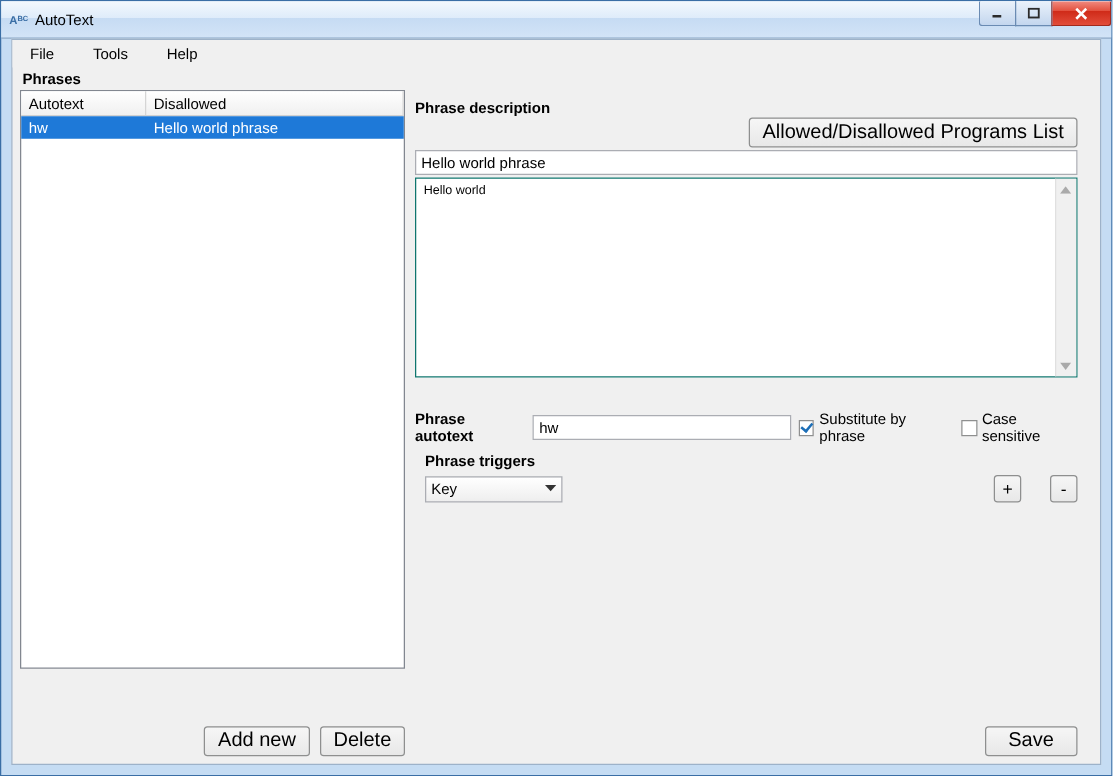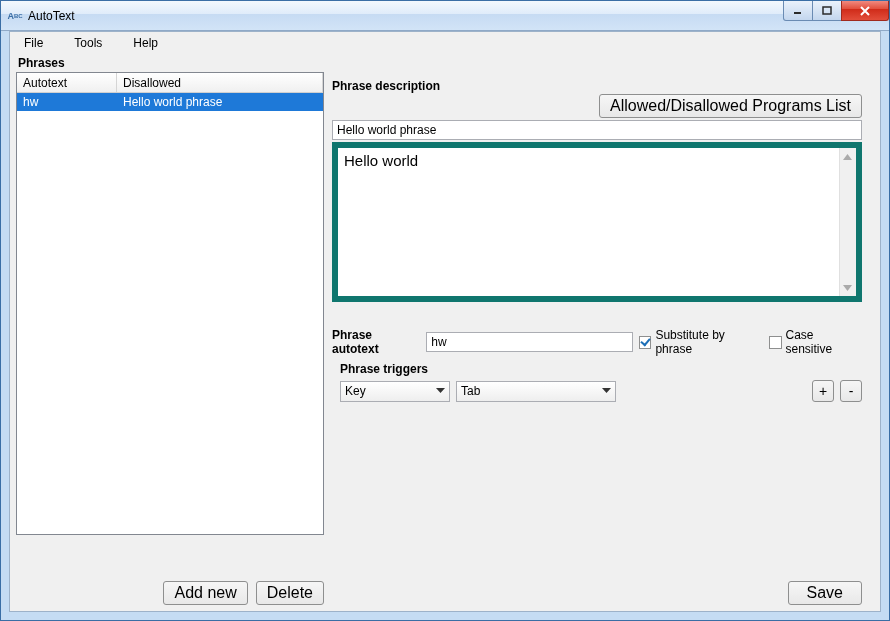--- a/index.html
+++ b/index.html
@@ -81,39 +81,39 @@
 .row2 .lbl { font-weight: bold; font-size: 12px; }
 .row2 .spacer { flex:1; }
 .row2 .mm-label { font-weight: bold; font-size: 12px; margin-right: 6px; }
 .combo {
   border: 1px solid #abadb3; background: linear-gradient(#fff,#eee);
   height: 21px; display:flex; align-items:center; padding: 0 4px;
   position: relative; min-width: 110px; font-size: 12px;
 }
 .combo .arrow { margin-left:auto; }
 .content-field {
-  margin-top: 2px; border: 6px solid #0f766e; background:#fff;
-  flex: 0 0 160px; padding: 4px 6px; font-size: 15px;
+  margin-top: 2px; border: 1px solid #0f766e; background:#fff;
+  flex: 0 0 160px; padding: 4px 6px; font-size: 10px;
   position: relative;
 }
 .content-field .scroll-gutter { position:absolute; right:0; top:0; bottom:0; width:17px; background:#f0f0f0; border-left:1px solid #e0e0e0; }
 .content-field .sg-up, .content-field .sg-down { position:absolute; right:2px; width:13px; height:13px; display:flex; align-items:center; justify-content:center; color:#888; }
 .content-field .sg-up { top:2px; }
 .content-field .sg-down { bottom:2px; }
 
 .row-autotext { margin-top: 26px; display:flex; align-items:center; gap:6px; }
 .row-autotext .lbl { font-weight: bold; }
 .text-input { border:1px solid #abadb3; background:#fff; height:20px; padding:2px 4px; font-size:12px; width: 210px; }
 .chk { display:flex; align-items:center; gap:4px; font-size:12px; }
 .chk .box { width:13px; height:13px; border:1px solid #8e8f8f; background:#fff; display:flex; align-items:center; justify-content:center; }
 .chk .box.checked::after { content:""; width:7px; height:4px; border-left:2px solid #1d6fb7; border-bottom:2px solid #1d6fb7; transform: rotate(-50deg); margin-top:-2px; }
 
 .triggers { margin-top:6px; }
 .triggers .lbl { font-weight:bold; padding-left: 8px;}
-.trigger-row { display:flex; align-items:center; gap:6px; margin-top:4px; padding-left:8px; }
+.trigger-row { display:flex; align-items:center; gap:23px; margin-top:4px; padding-left:8px; }
 .trigger-row .combo.type { min-width: 110px; }
 .trigger-row .combo.val { min-width: 160px; }
 .trigger-row .spacer { flex:1; }
 .sqbtn { width:22px; height:22px; border:1px solid #8e8f8f; border-radius:3px; background:linear-gradient(#f6f6f6,#e8e8e8); display:flex; align-items:center; justify-content:center; font-size:14px; }
 
 .right .filler { flex:1; }
 .right-save { display:flex; justify-content:flex-end; padding-top:6px; }
 
 .arrow svg, .sg-up svg, .sg-down svg { display:block; }
 </style>
@@ -216,28 +216,20 @@
           <div class="lbl">Phrase triggers</div>
           <div class="trigger-row">
             <div class="combo type">
               <span>Key</span>
               <span class="arrow">
                   <svg width="9" height="6">
                     <path d="M0 0 L4.5 5 L9 0 Z" fill="#333"></path>
                   </svg>
                 </span>
             </div>
-            <div class="combo val">
-              <span>Tab</span>
-              <span class="arrow">
-                  <svg width="9" height="6">
-                    <path d="M0 0 L4.5 5 L9 0 Z" fill="#333"></path>
-                  </svg>
-                </span>
-            </div>
             <div class="spacer"></div>
             <div class="sqbtn">+</div>
             <div class="sqbtn">-</div>
           </div>
         </div>
 
         <div class="filler"></div>
 
         <div class="right-save">
           <div class="btn big">Save</div>

